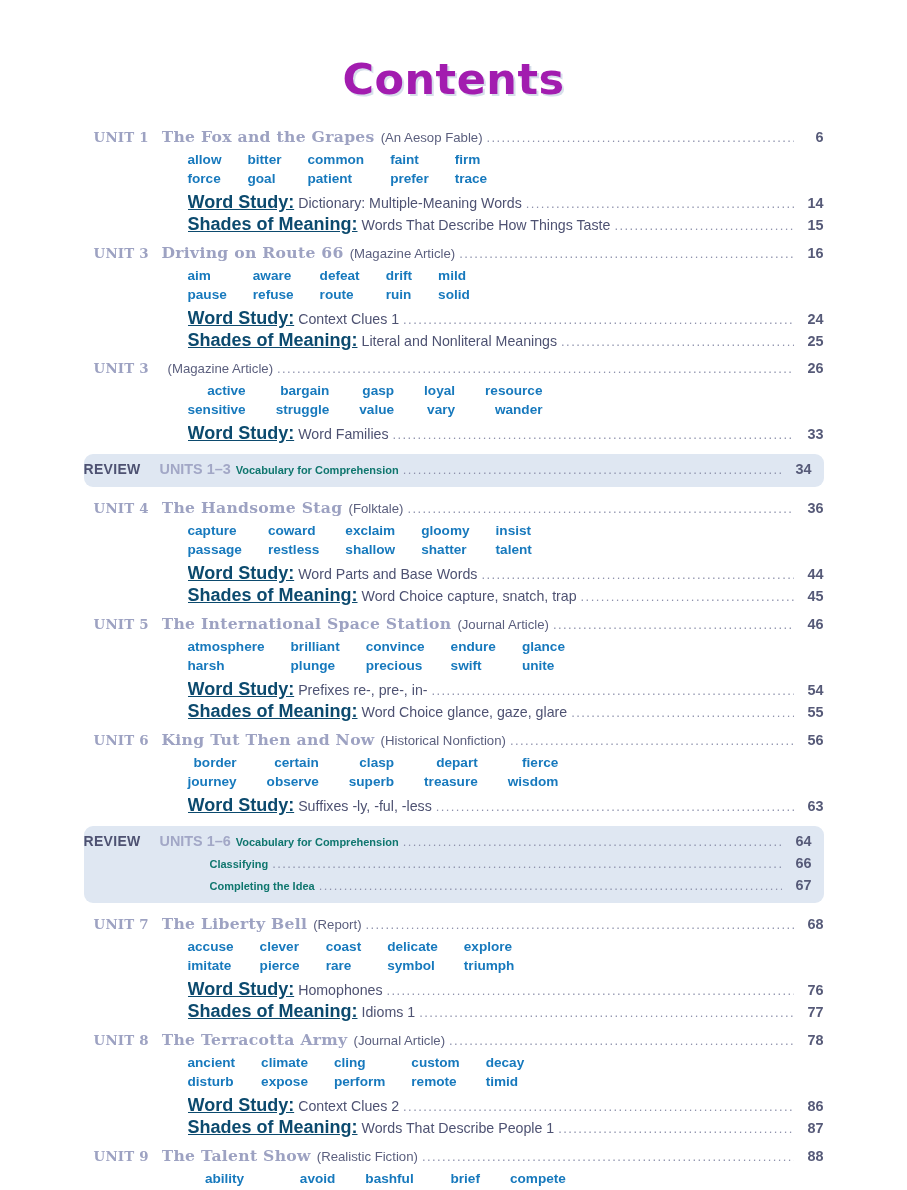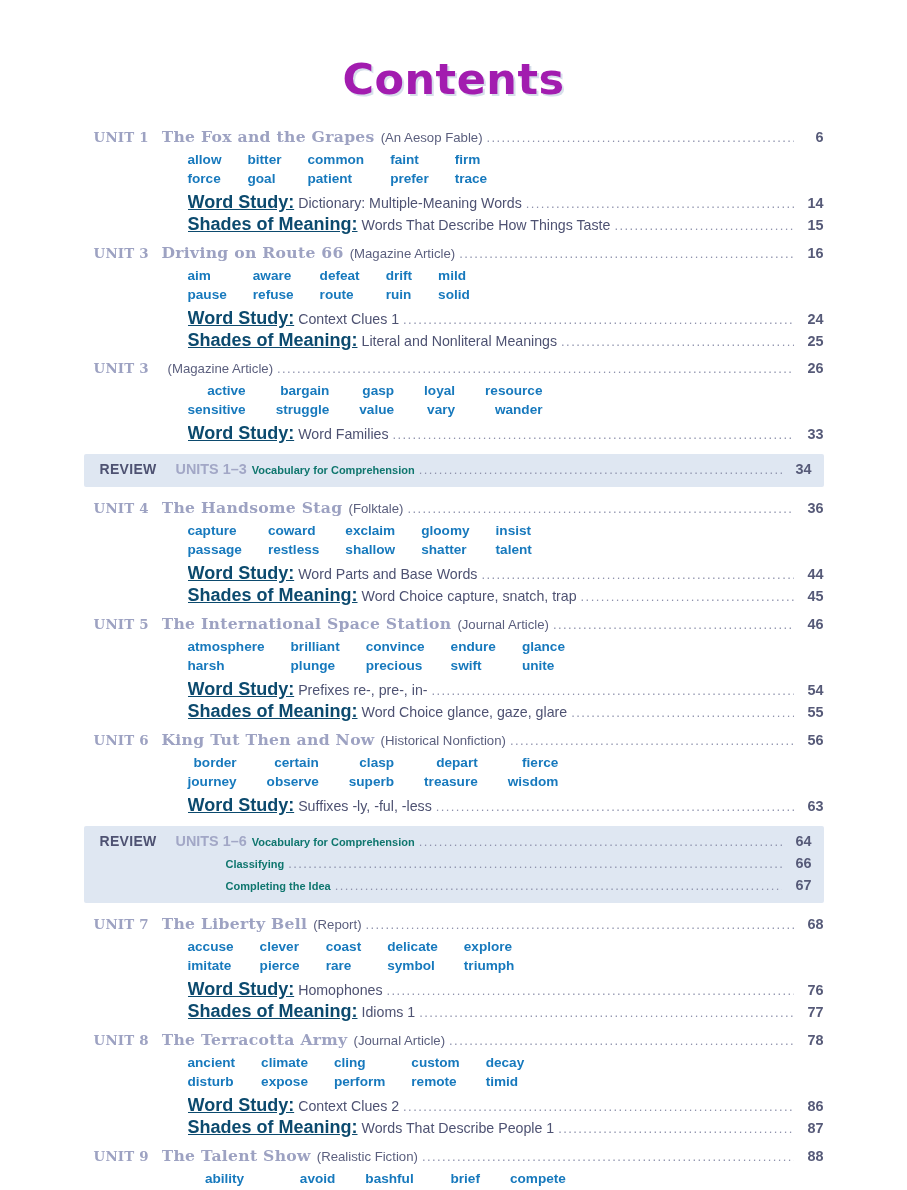--- a/index.html
+++ b/index.html
@@ -140,22 +140,22 @@
   }
   .study-text {
     color: #4e5272;
     margin-left: 4px;
     font-size: 14.2px;
   }
 
   
   .review-bar {
     background: #dfe7f2;
-    border-radius: 2px;
-    padding: 5px 12px 6px 16px;
+    border-radius: 9px;
+    padding: 5px 12px 6px 0;
     margin: 9px 0 10px 0;
   }
   .review-row {
     display: flex;
     align-items: baseline;
     font-size: 14.4px;
     line-height: 21px;
   }
   .review-word {
     flex: 0 0 76px;

